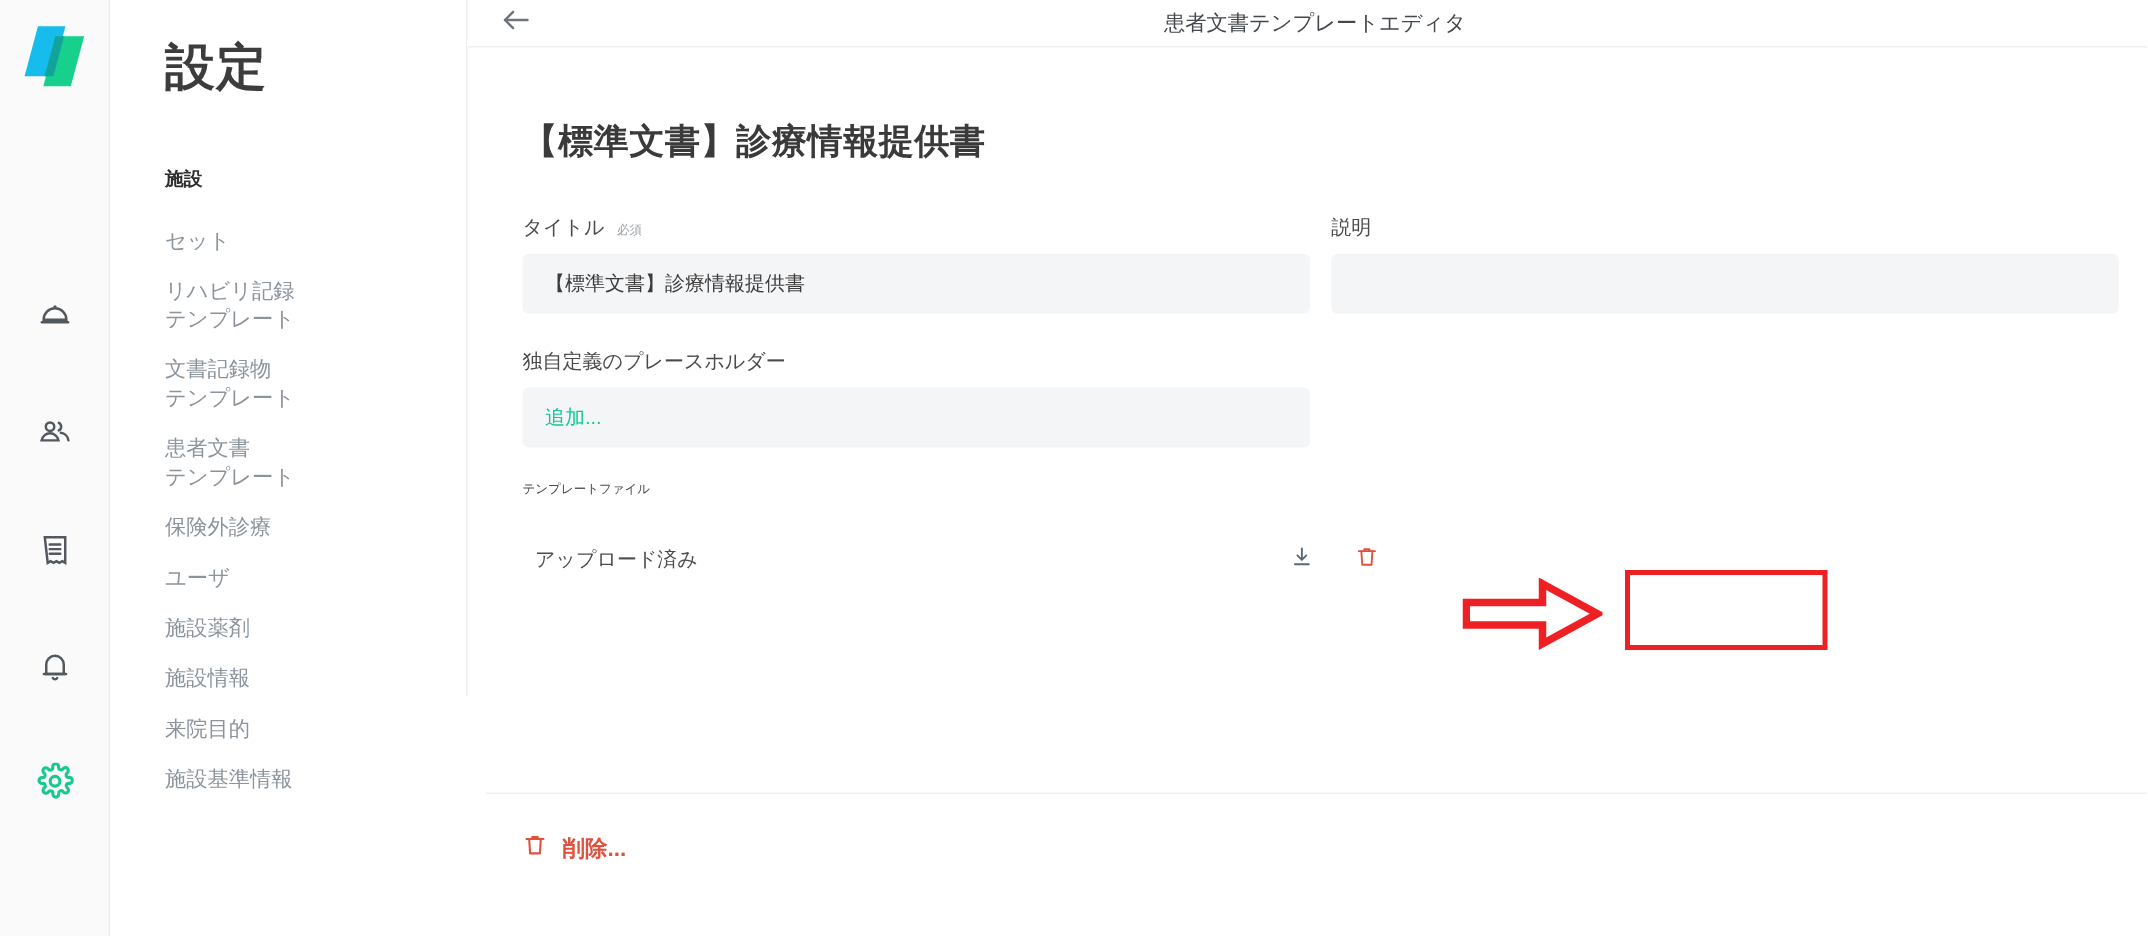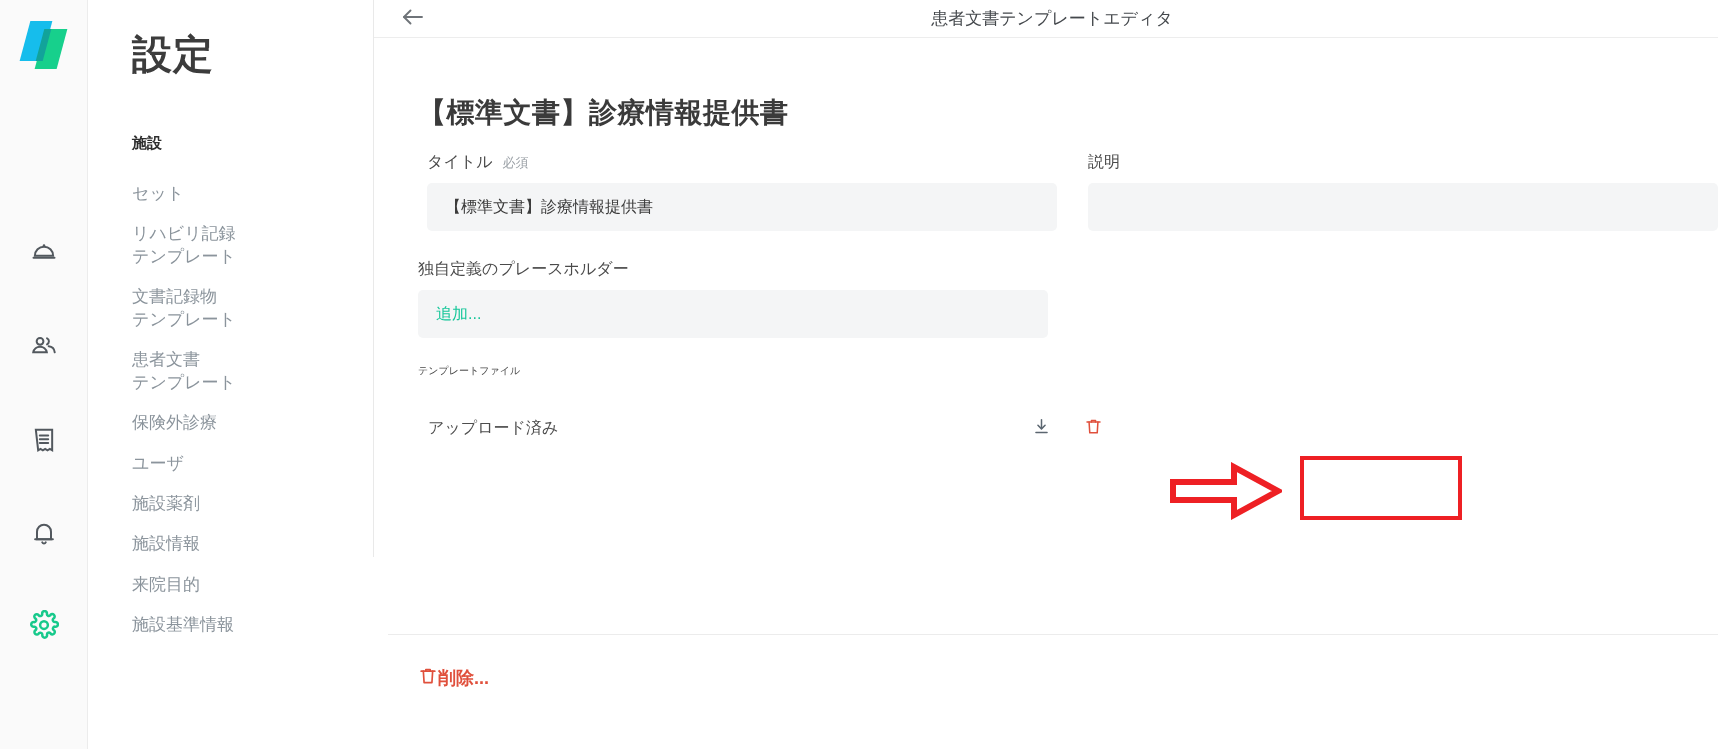--- a/index.html
+++ b/index.html
@@ -159,40 +159,39 @@
   }
   .doc-title {
     margin: 56px 0 0 44px;
     font-size: 28px;
     font-weight: 700;
     color: #3a3a3a;
     letter-spacing: 0.5px;
   }
 
   .form-grid {
-    margin: 20px 0 0 44px;
-    display: flex;
-    gap: 31px;
+    margin: 40px 0 0 44px;
+    display: flex;
+    gap: 17px;
     align-items: flex-start;
-    justify-content: flex-end;
   }
   .field-col-left { width: 630px; }
   .field-col-right { width: 630px; }
 
   .field-label {
     font-size: 16px;
     color: #4a4a4a;
     font-weight: 500;
     display: flex;
     align-items: baseline;
     gap: 10px;
     margin-bottom: 10px;
   }
   .field-required {
-    font-size: 13px;
+    font-size: 10px;
     color: #9aa0a6;
     font-weight: 400;
   }
   .field-box {
     height: 48px;
     background: #f4f5f6;
     border-radius: 5px;
     display: flex;
     align-items: center;
     padding: 0 18px;
@@ -270,20 +269,21 @@
     top: 596px;
     height: 1px;
     background: #ececec;
   }
   .delete-row {
     position: absolute;
     left: 44px;
     top: 628px;
     display: flex;
     align-items: flex-end;
+    gap: 12px;
     cursor: pointer;
   }
   .delete-text {
     font-size: 18px;
     font-weight: 700;
     color: #e0503c;
   }
 </style>
 </head>
 <body>

